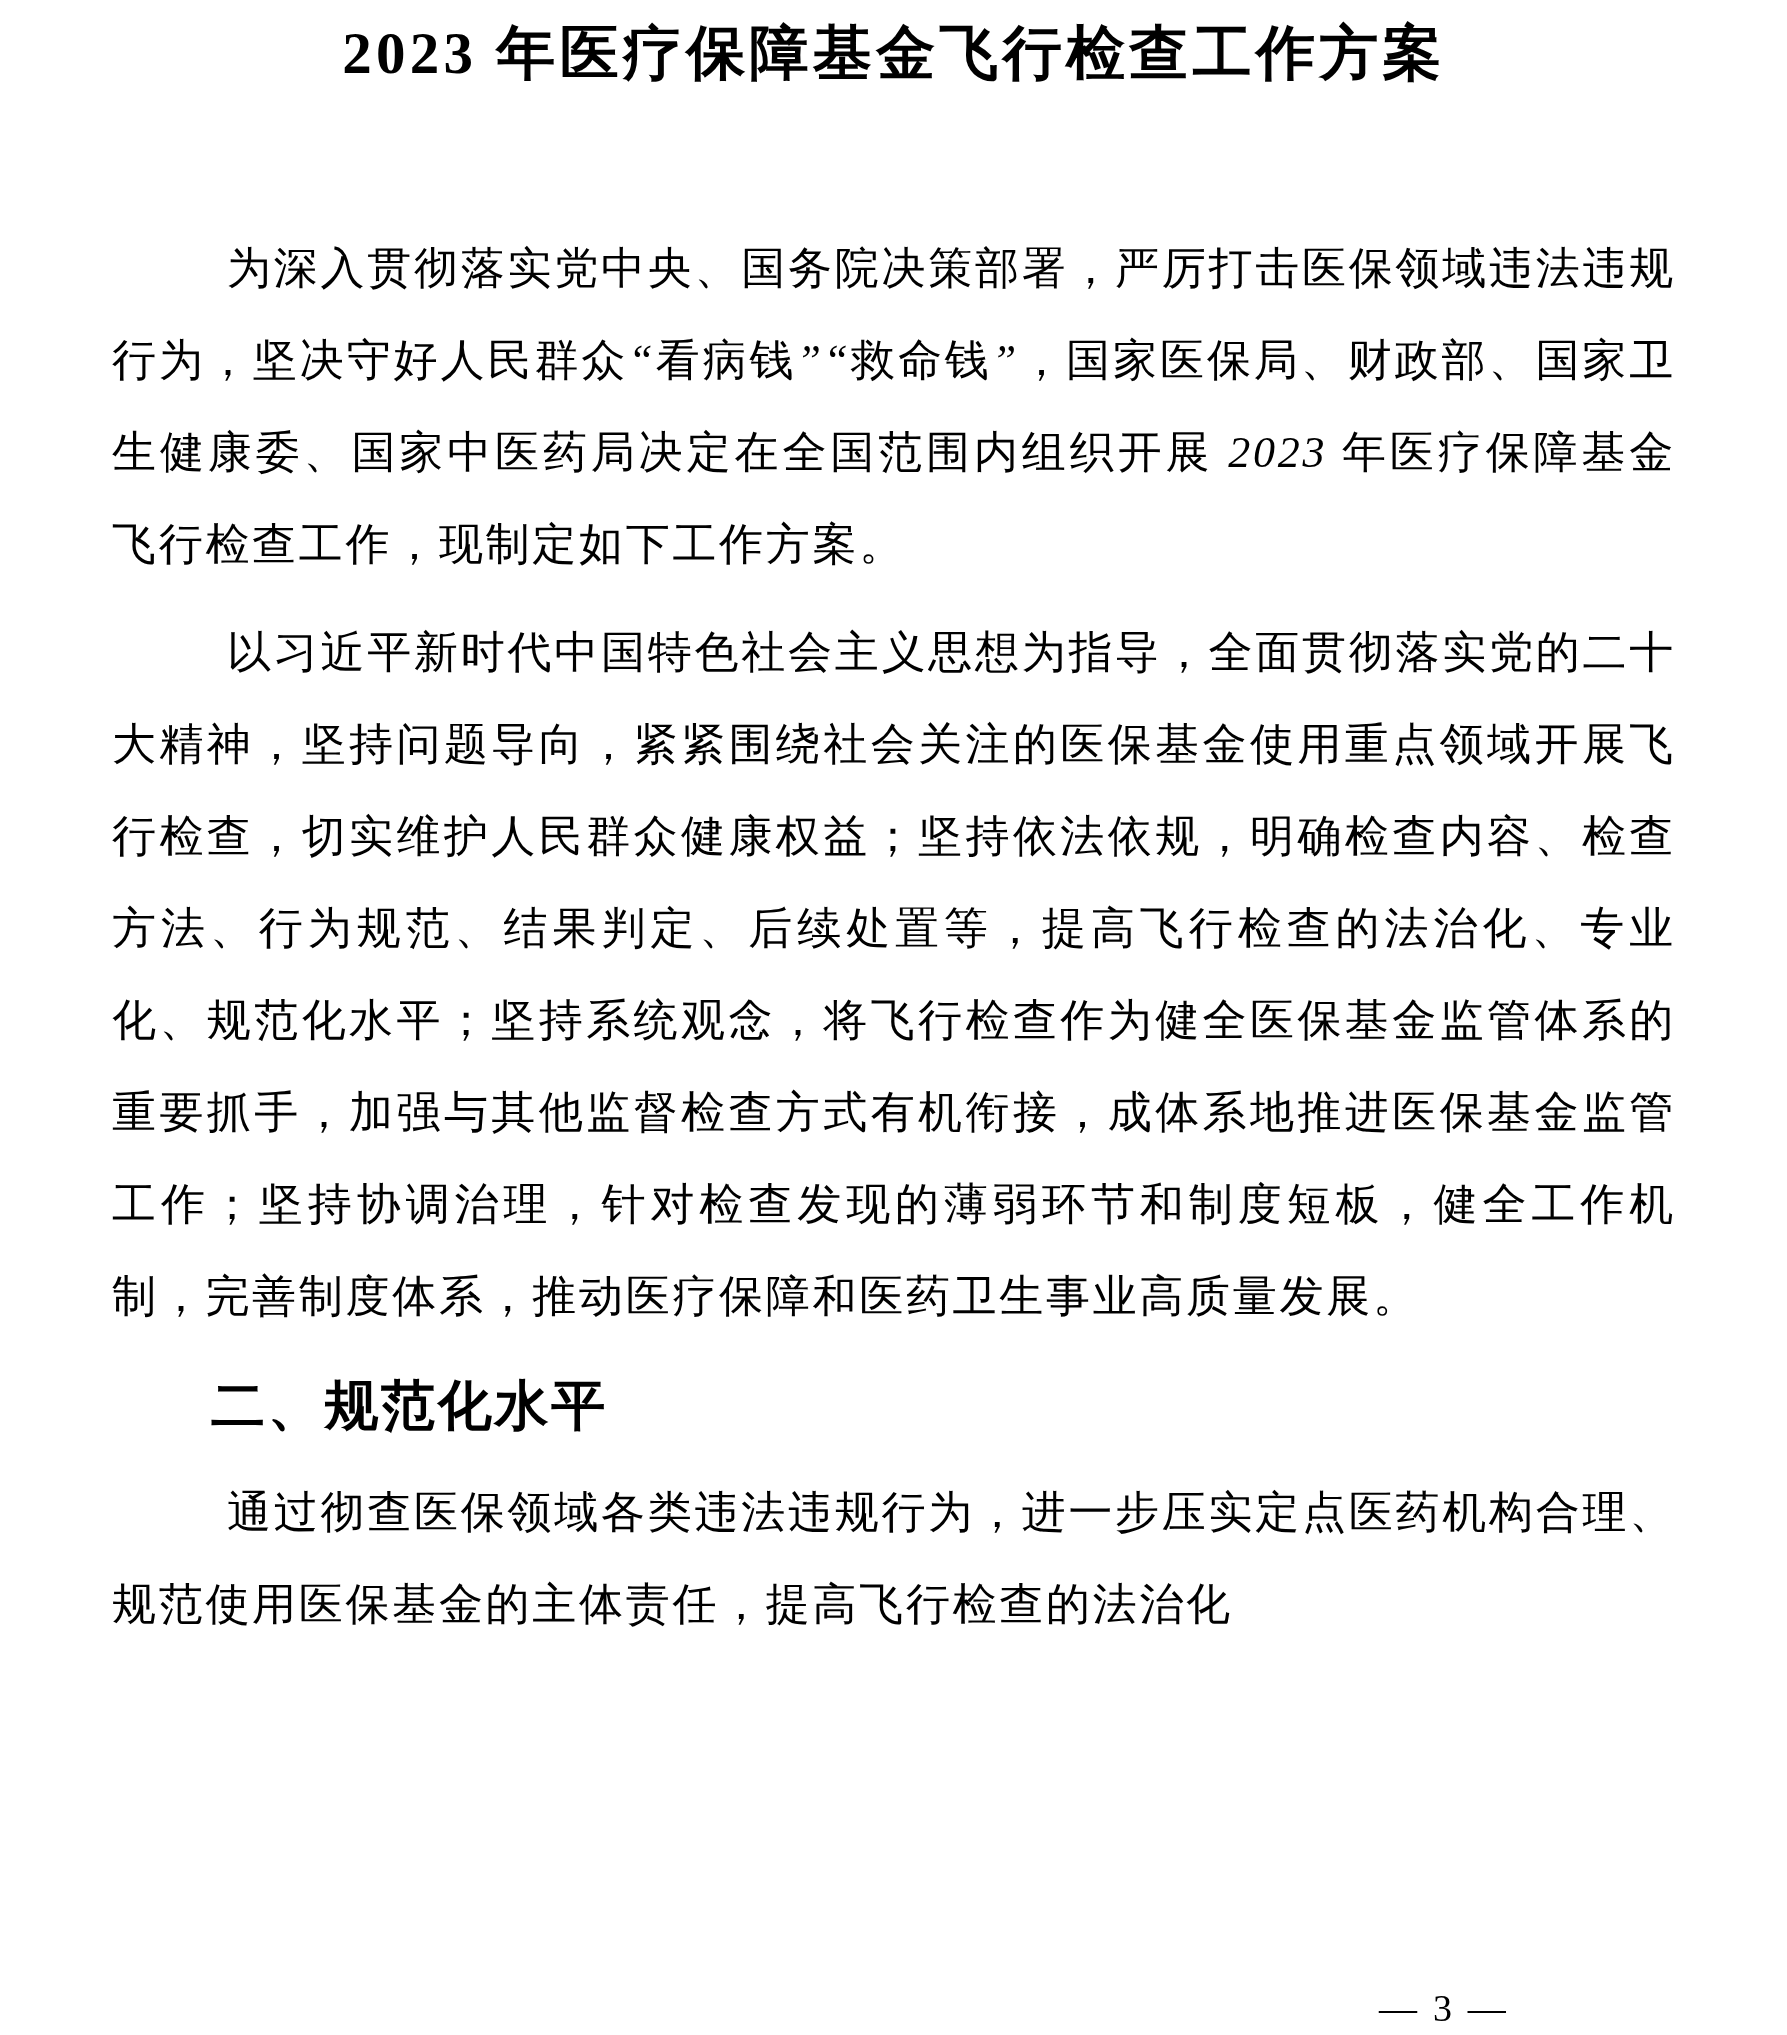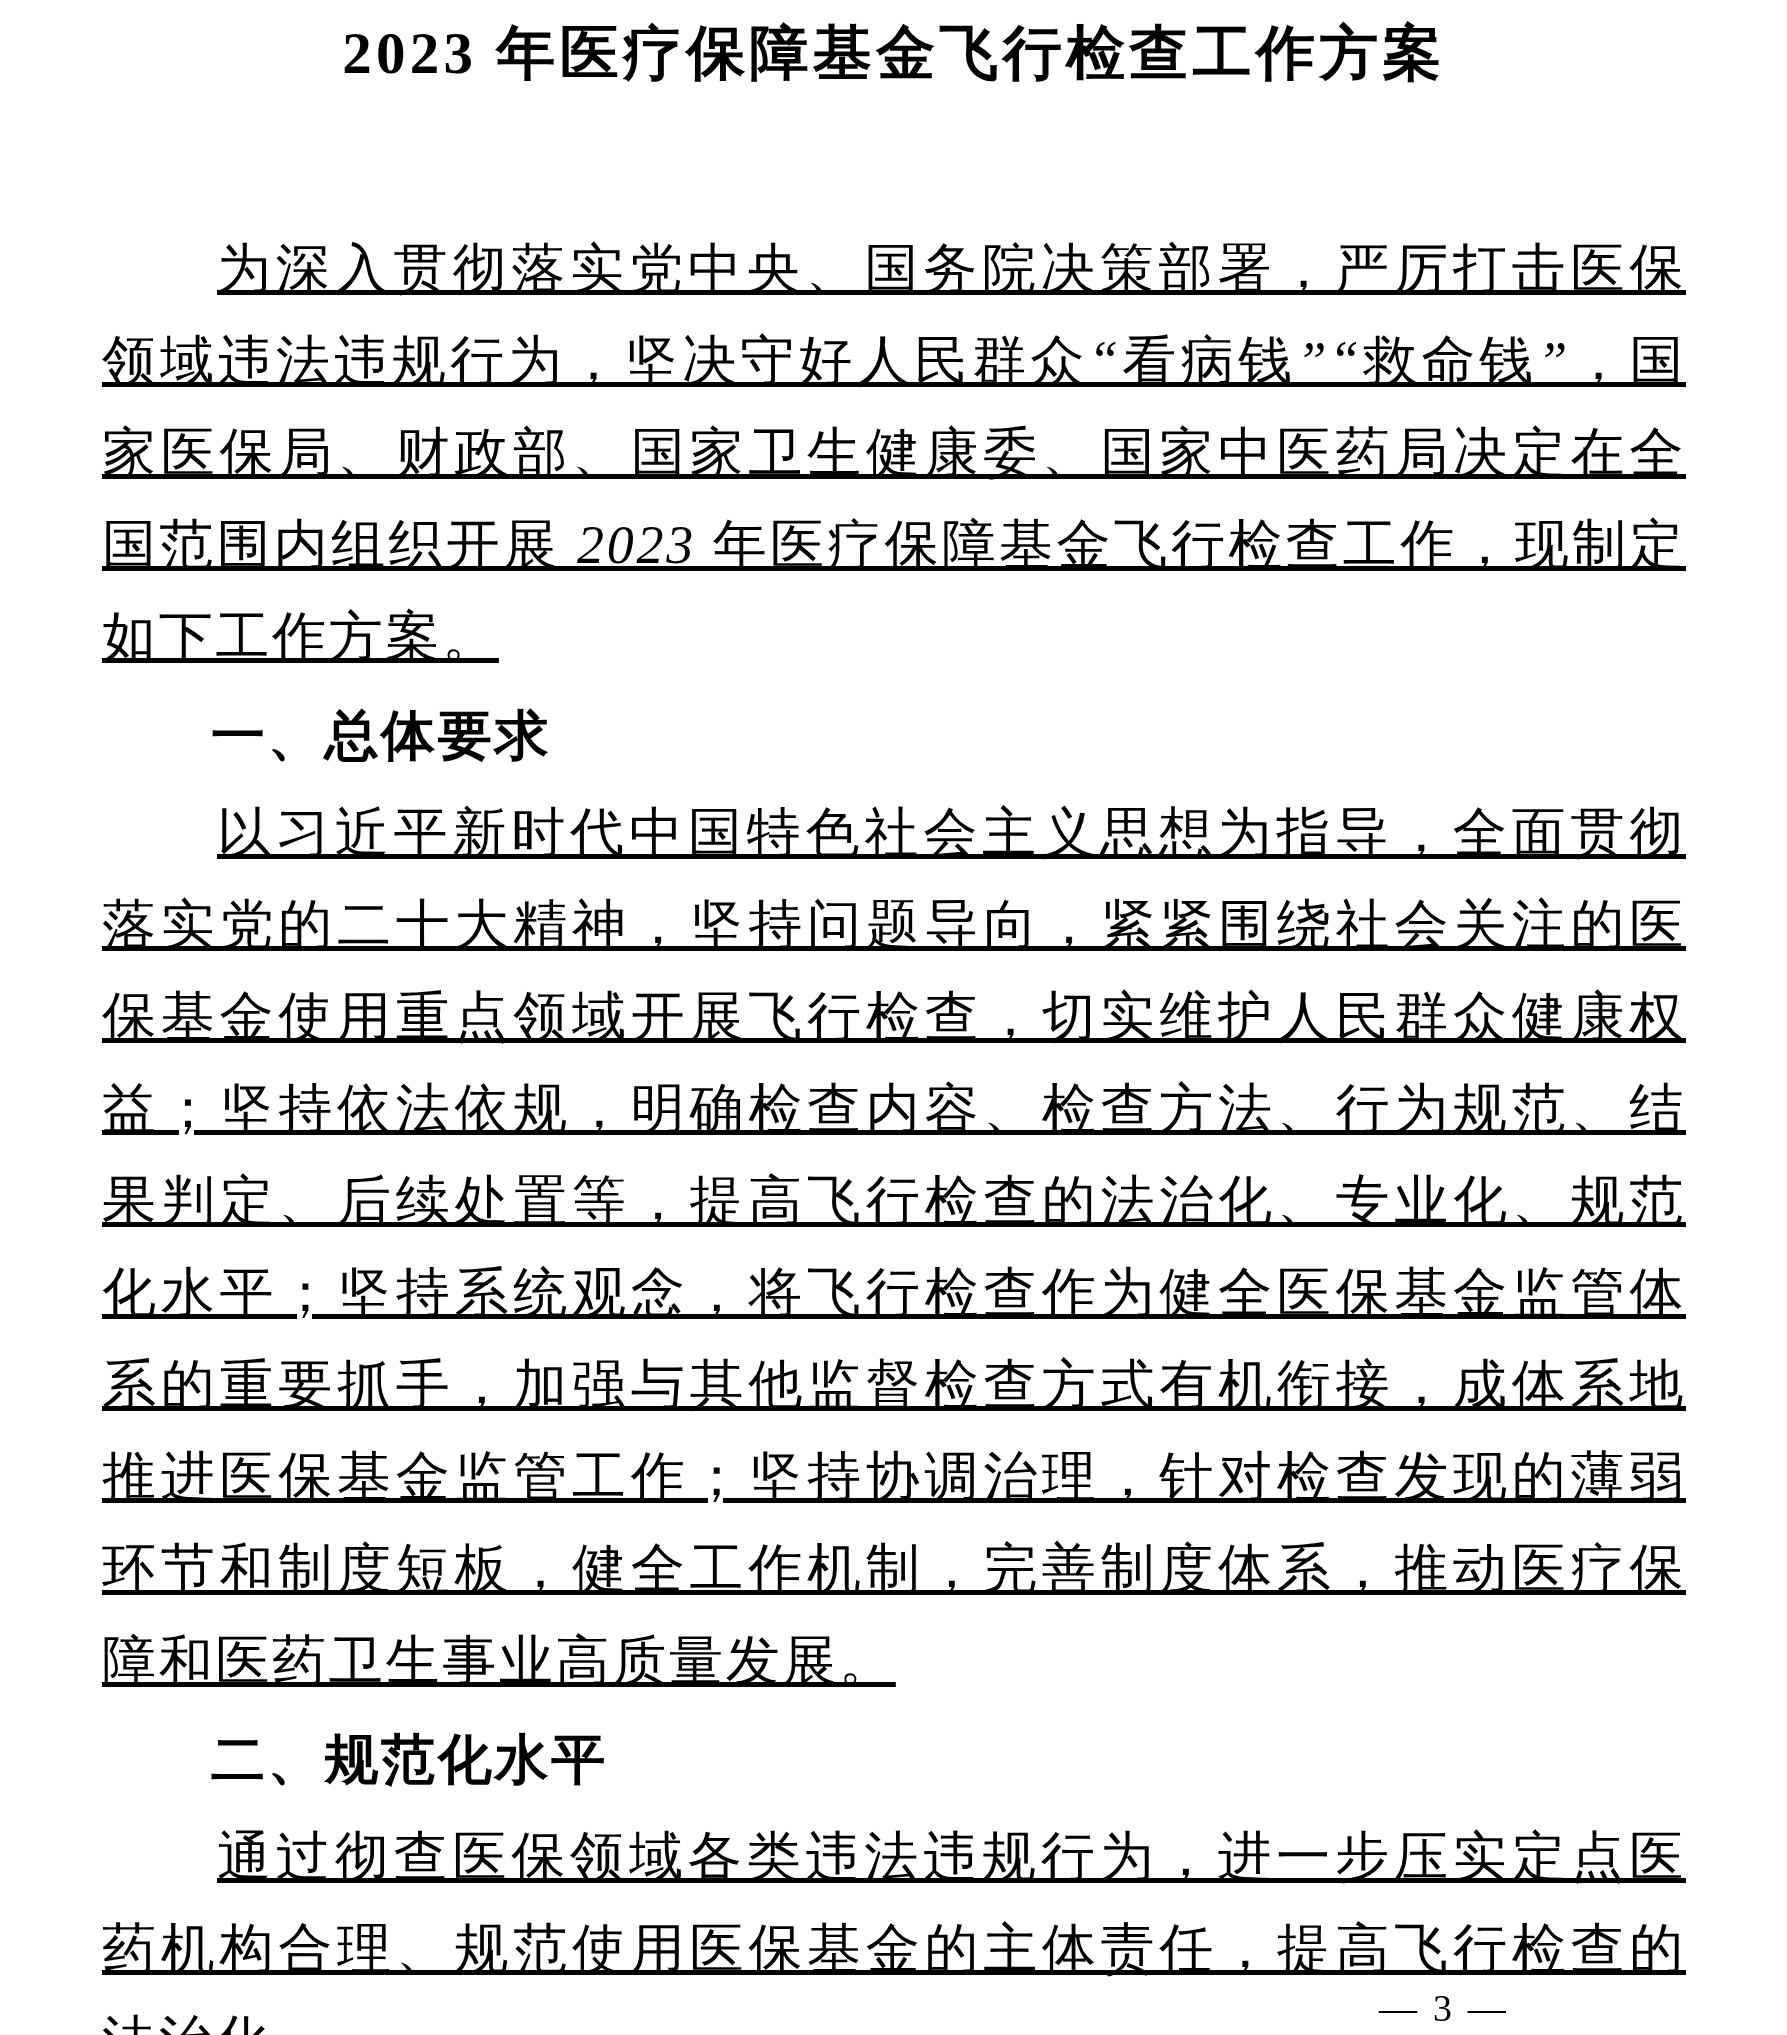--- a/index.html
+++ b/index.html
@@ -25,29 +25,28 @@
     font-size: 59px;
     line-height: 1.18;
     font-weight: bold;
     letter-spacing: 4.3px;
     font-family: "Liberation Serif", "DejaVu Serif", serif;
   }
   .doc-body {
     margin-top: 134px;
   }
   .para {
-    margin: 6px;
-    font-size: 54px;
+    margin: 16px;
+    font-size: 44px;
     line-height: 92px;
     letter-spacing: 2.7px;
     text-align: justify;
     text-indent: 115px;
     font-style: oblique 8deg;   
     font-family: "Liberation Serif", "DejaVu Serif", serif;
-    text-decoration: underline;
   }
   .heading {
     margin: 0;
     font-size: 54px;
     line-height: 92px;
     letter-spacing: 2.7px;
     text-indent: 115px;
     font-weight: bold;
     font-style: normal;
     font-family: "Liberation Sans", "DejaVu Sans", sans-serif;
@@ -66,21 +65,20 @@
 <body>
 
 <div class="page">
 
   <h1 class="doc-title">2023 年医疗保障基金飞行检查工作方案</h1>
 
   <div class="doc-body">
 
     <p class="para">为深入贯彻落实党中央、国务院决策部署，严厉打击医保领域违法违规行为，坚决守好人民群众“看病钱”“救命钱”，国家医保局、财政部、国家卫生健康委、国家中医药局决定在全国范围内组织开展 2023 年医疗保障基金飞行检查工作，现制定如下工作方案。</p>
 
-    <h2 class="heading">一、总体要求</h2>
 
     <p class="para">以习近平新时代中国特色社会主义思想为指导，全面贯彻落实党的二十大精神，坚持问题导向，紧紧围绕社会关注的医保基金使用重点领域开展飞行检查，切实维护人民群众健康权益；坚持依法依规，明确检查内容、检查方法、行为规范、结果判定、后续处置等，提高飞行检查的法治化、专业化、规范化水平；坚持系统观念，将飞行检查作为健全医保基金监管体系的重要抓手，加强与其他监督检查方式有机衔接，成体系地推进医保基金监管工作；坚持协调治理，针对检查发现的薄弱环节和制度短板，健全工作机制，完善制度体系，推动医疗保障和医药卫生事业高质量发展。</p>
 
     <h2 class="heading">二、规范化水平</h2>
 
     <p class="para">通过彻查医保领域各类违法违规行为，进一步压实定点医药机构合理、规范使用医保基金的主体责任，提高飞行检查的法治化</p>
 
   </div>
 
   <div class="page-number">— 3 —</div>

